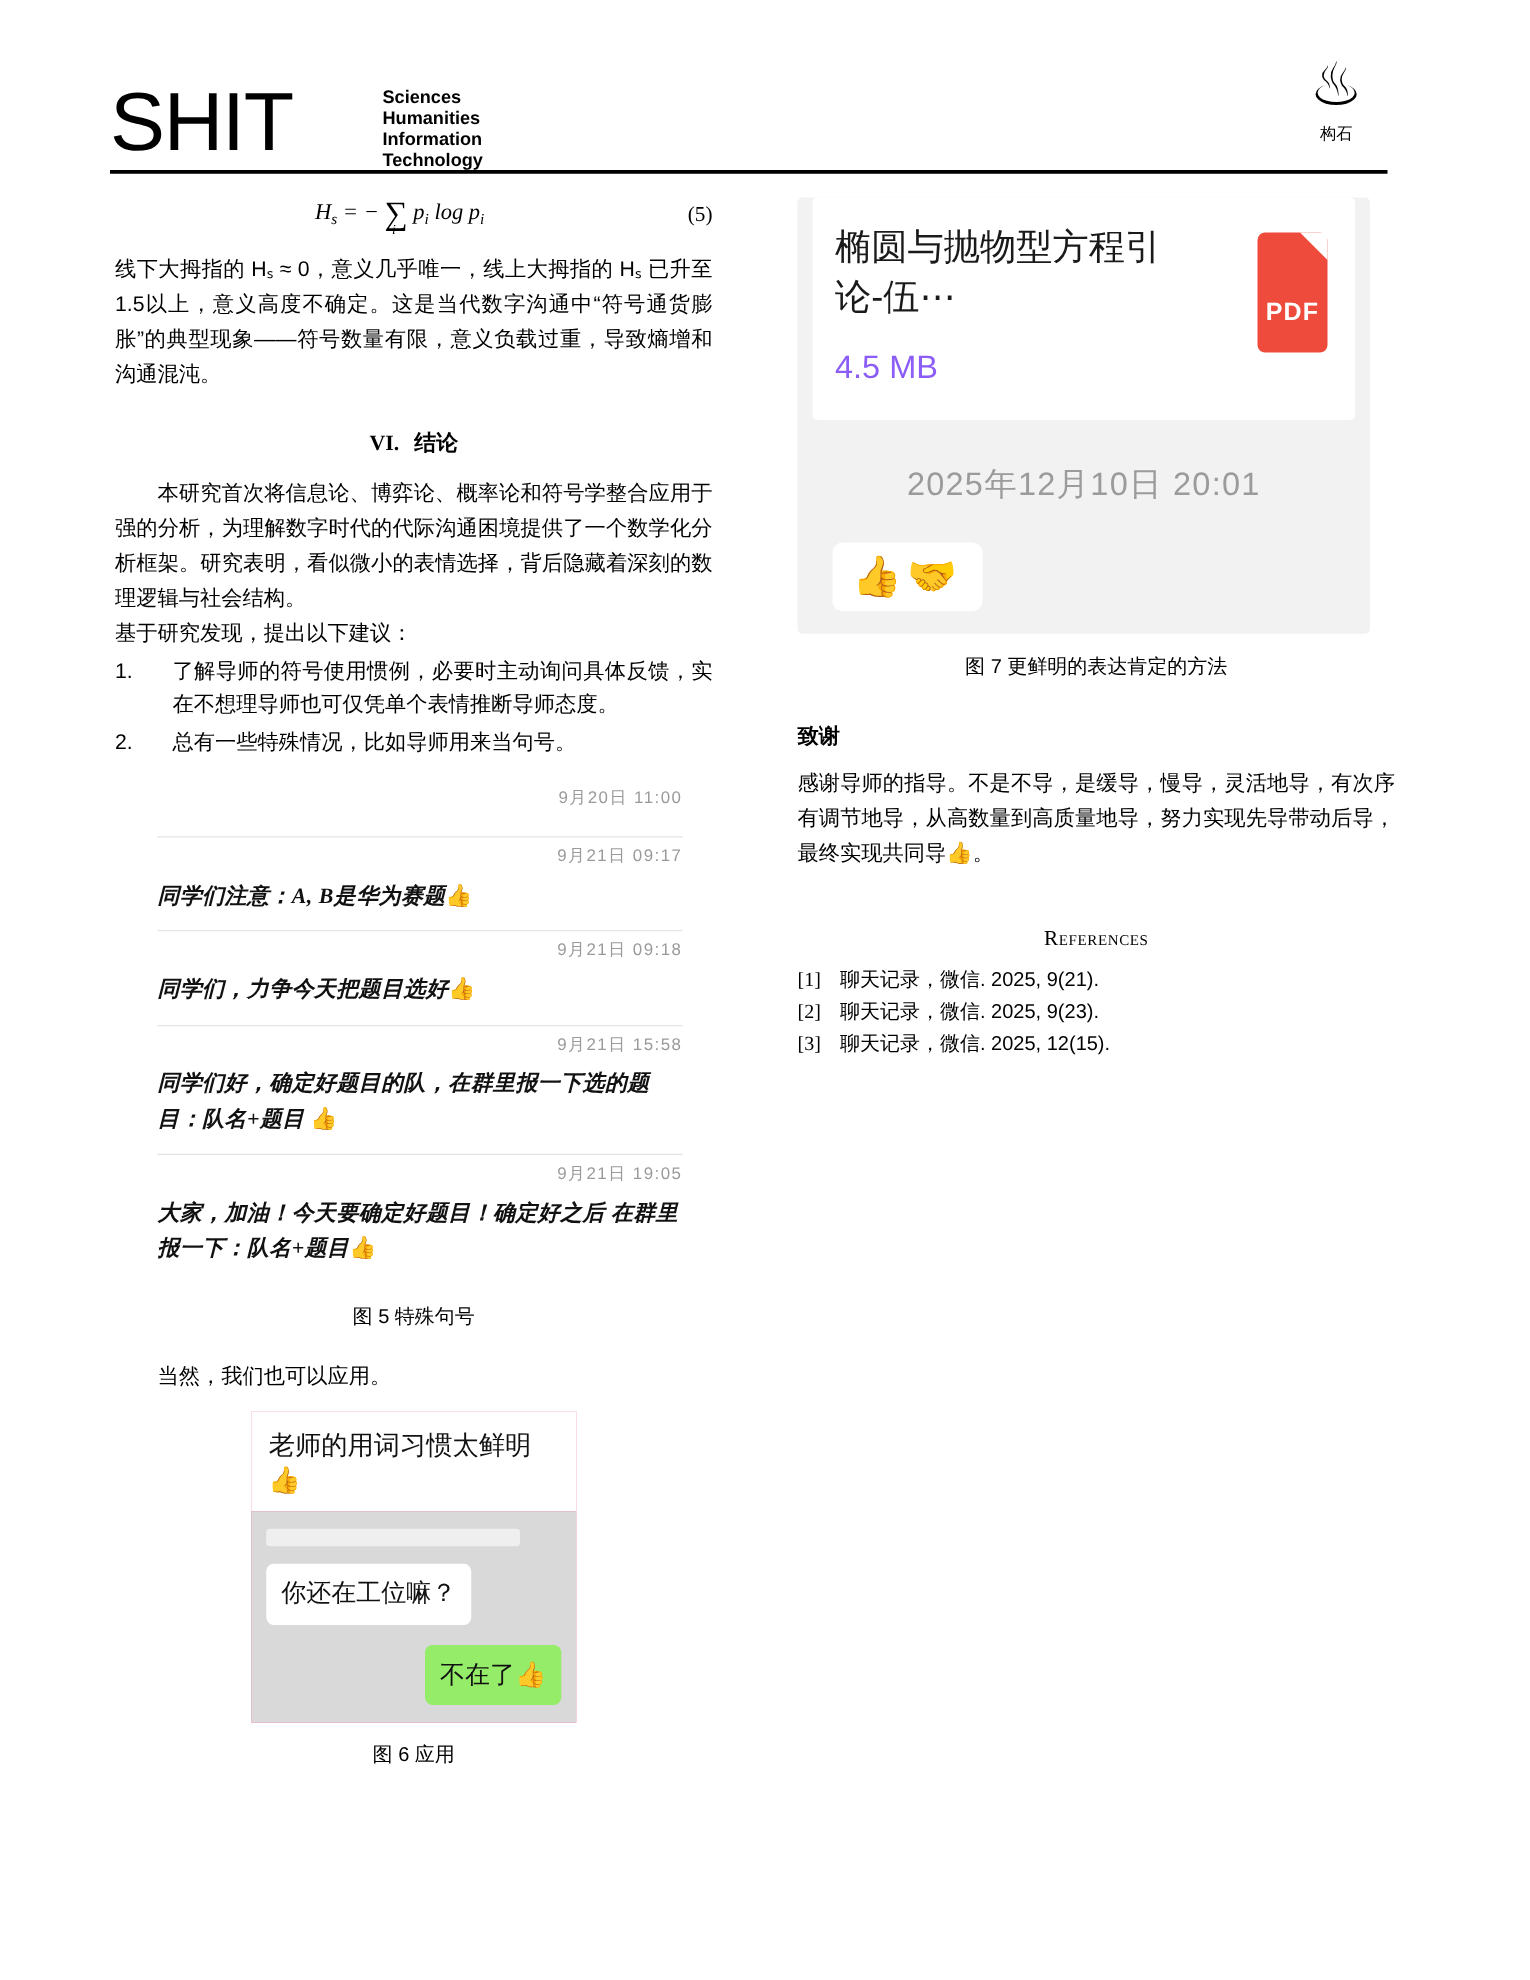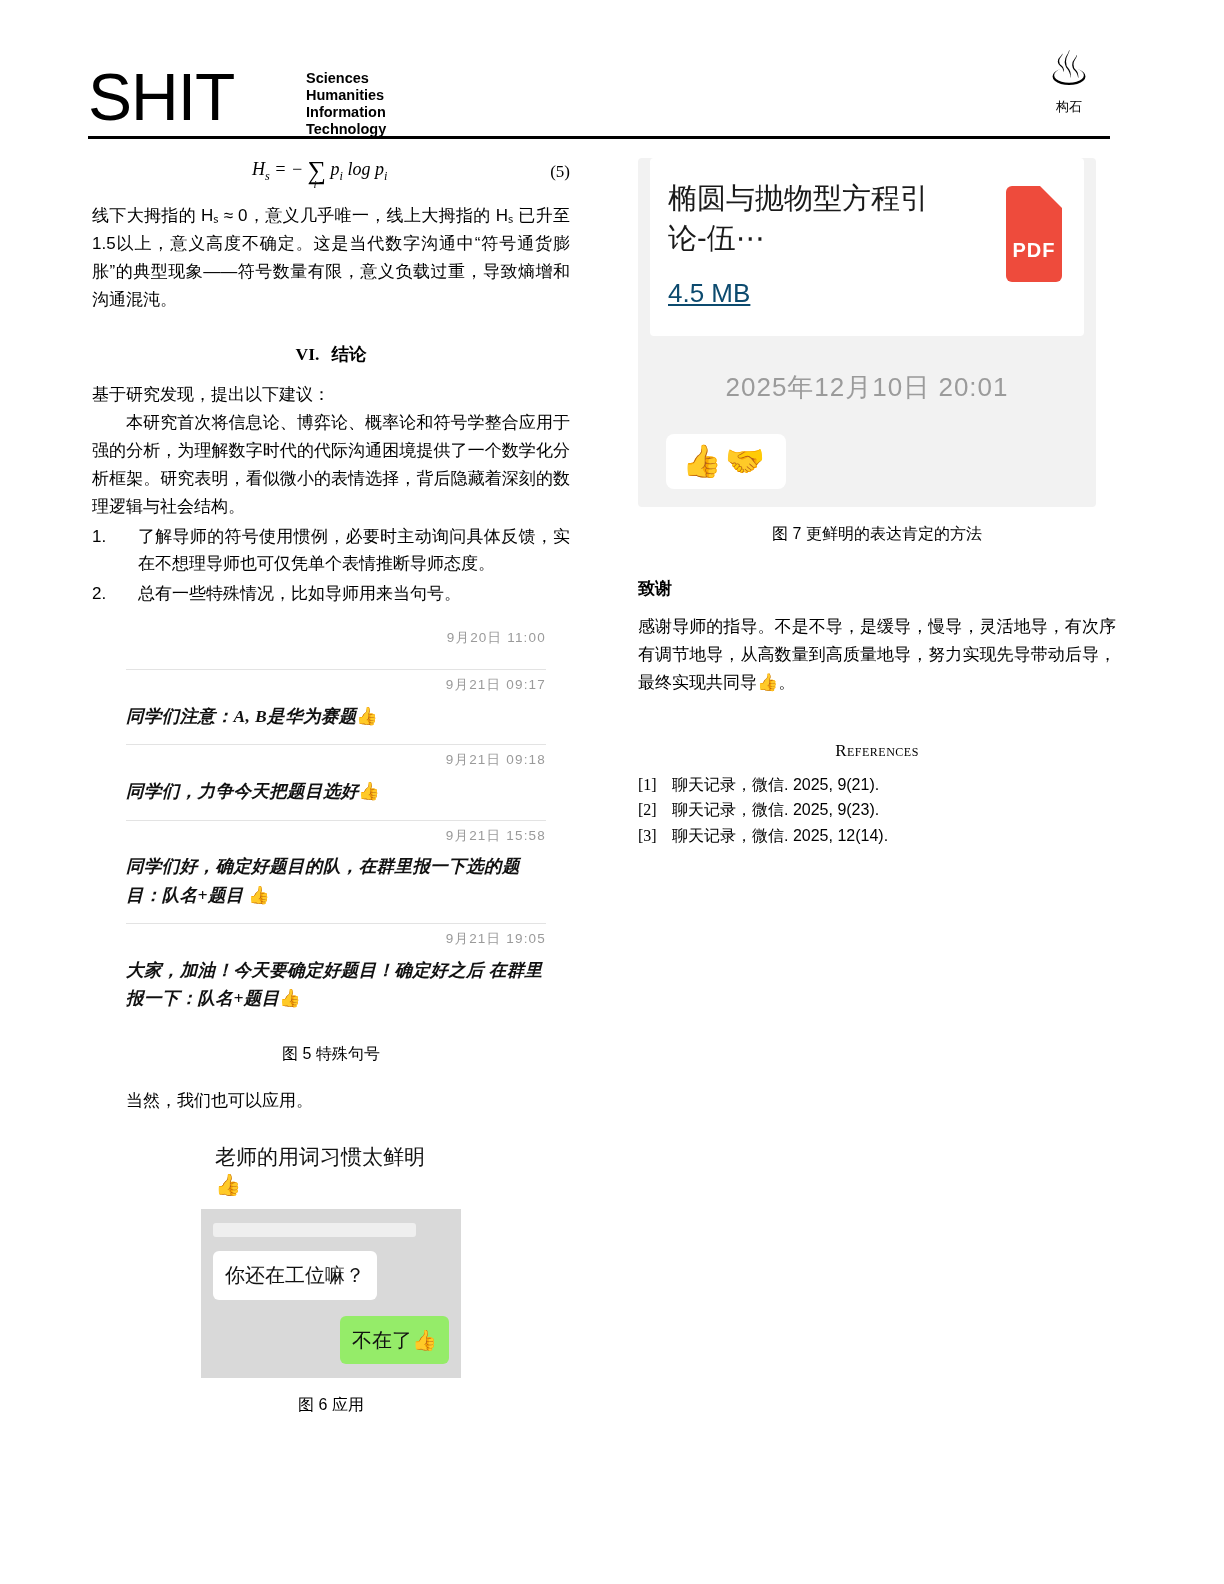--- a/index.html
+++ b/index.html
@@ -268,23 +268,22 @@
   .shot7 .file-title {
     font-family: "Liberation Sans", sans-serif;
     font-size: 29px;
     line-height: 1.38;
     color: #1a1a1a;
     width: 290px;
   }
   .shot7 .file-size {
     font-family: "Liberation Sans", sans-serif;
     font-size: 26px;
-    color: #0c4a6e;
+    color: #8b5cf6;
     margin-top: 14px;
-    text-decoration: underline;
   }
   .pdf-icon {
     position: absolute;
     right: 22px;
     top: 28px;
     width: 56px;
     height: 96px;
     background: #ee4b3c;
     border-radius: 6px;
   }
@@ -374,22 +373,22 @@
     </div>
     <div class="eq-num">(5)</div>
   </div>
 
   <p class="para-cn">线下大拇指的 Hₛ ≈ 0，意义几乎唯一，线上大拇指的 Hₛ 已升至1.5以上，意义高度不确定。这是当代数字沟通中“符号通货膨胀”的典型现象——符号数量有限，意义负载过重，导致熵增和沟通混沌。</p>
 
   <div class="section-head">
     <span class="numeral">VI.</span><span>结论</span>
   </div>
 
+  <p class="para-cn indent">本研究首次将信息论、博弈论、概率论和符号学整合应用于强的分析，为理解数字时代的代际沟通困境提供了一个数学化分析框架。研究表明，看似微小的表情选择，背后隐藏着深刻的数理逻辑与社会结构。</p>
   <p class="para-cn">基于研究发现，提出以下建议：</p>
-  <p class="para-cn indent">本研究首次将信息论、博弈论、概率论和符号学整合应用于强的分析，为理解数字时代的代际沟通困境提供了一个数学化分析框架。研究表明，看似微小的表情选择，背后隐藏着深刻的数理逻辑与社会结构。</p>
 
   <ol class="rec">
     <li>
       <span class="marker">1.</span>
       <span>了解导师的符号使用惯例，必要时主动询问具体反馈，实在不想理导师也可仅凭单个表情推断导师态度。</span>
     </li>
     <li>
       <span class="marker">2.</span>
       <span>总有一些特殊情况，比如导师用来当句号。</span>
     </li>
@@ -461,17 +460,17 @@
     <div class="ref-item">
       <span class="rnum">[1]</span>
       <span>聊天记录，微信. 2025, 9(21).</span>
     </div>
     <div class="ref-item">
       <span class="rnum">[2]</span>
       <span>聊天记录，微信. 2025, 9(23).</span>
     </div>
     <div class="ref-item">
       <span class="rnum">[3]</span>
-      <span>聊天记录，微信. 2025, 12(14).</span>
+      <span>聊天记录，微信. 2025, 12(15).</span>
     </div>
   </div>
 
 </div>
 
 </body></html>

